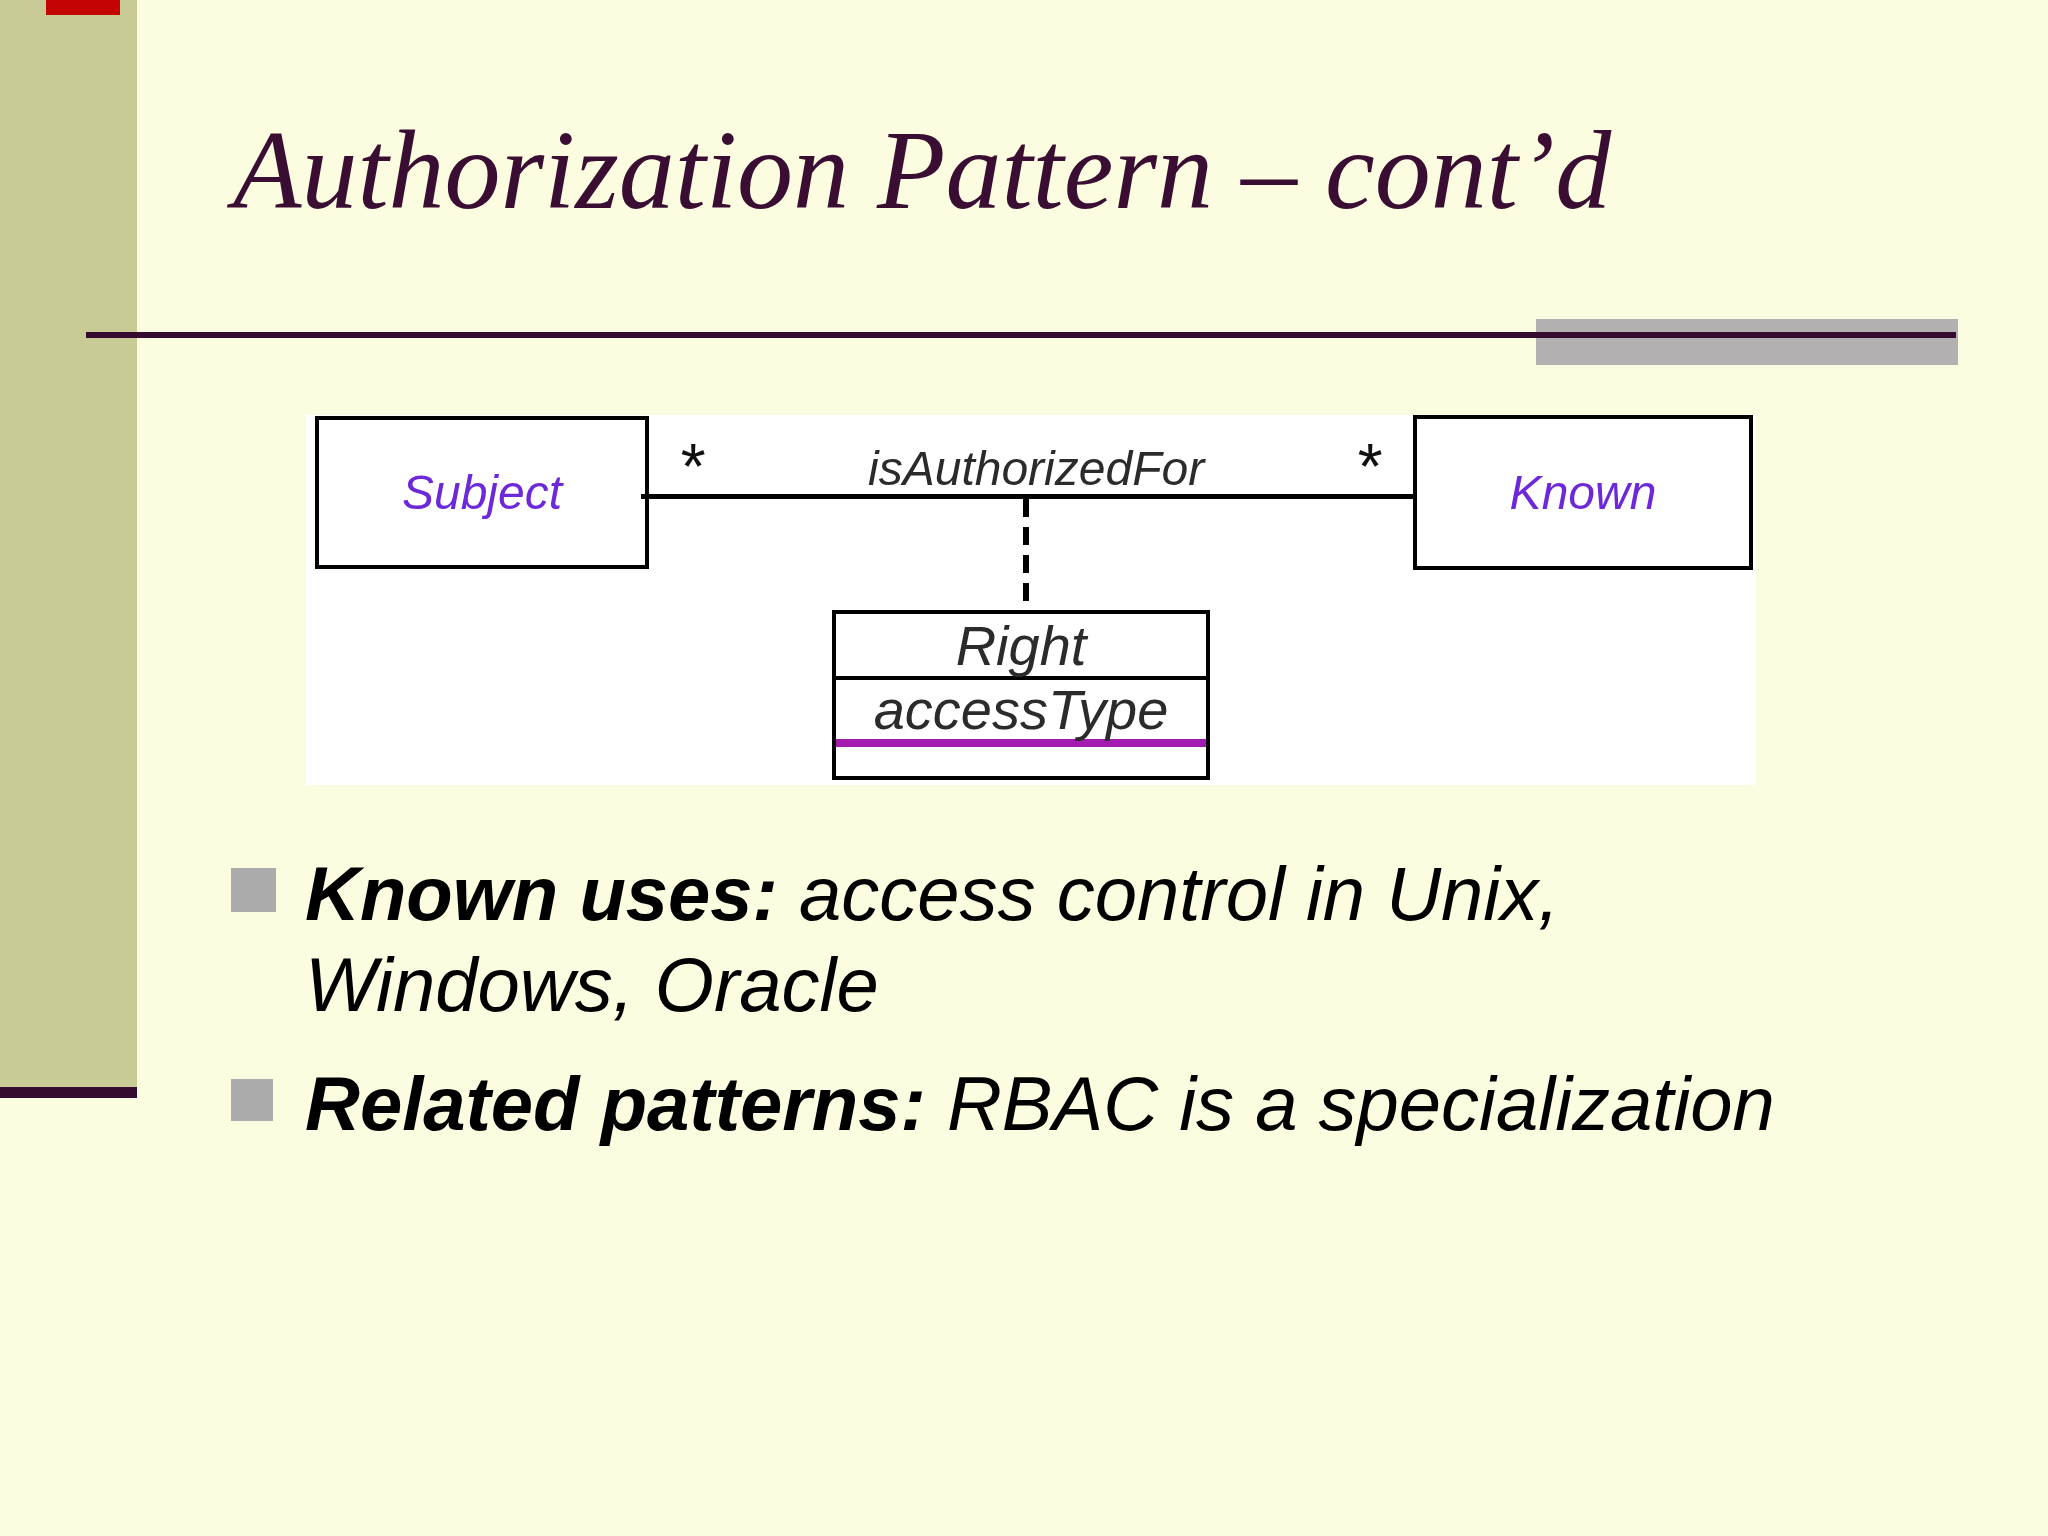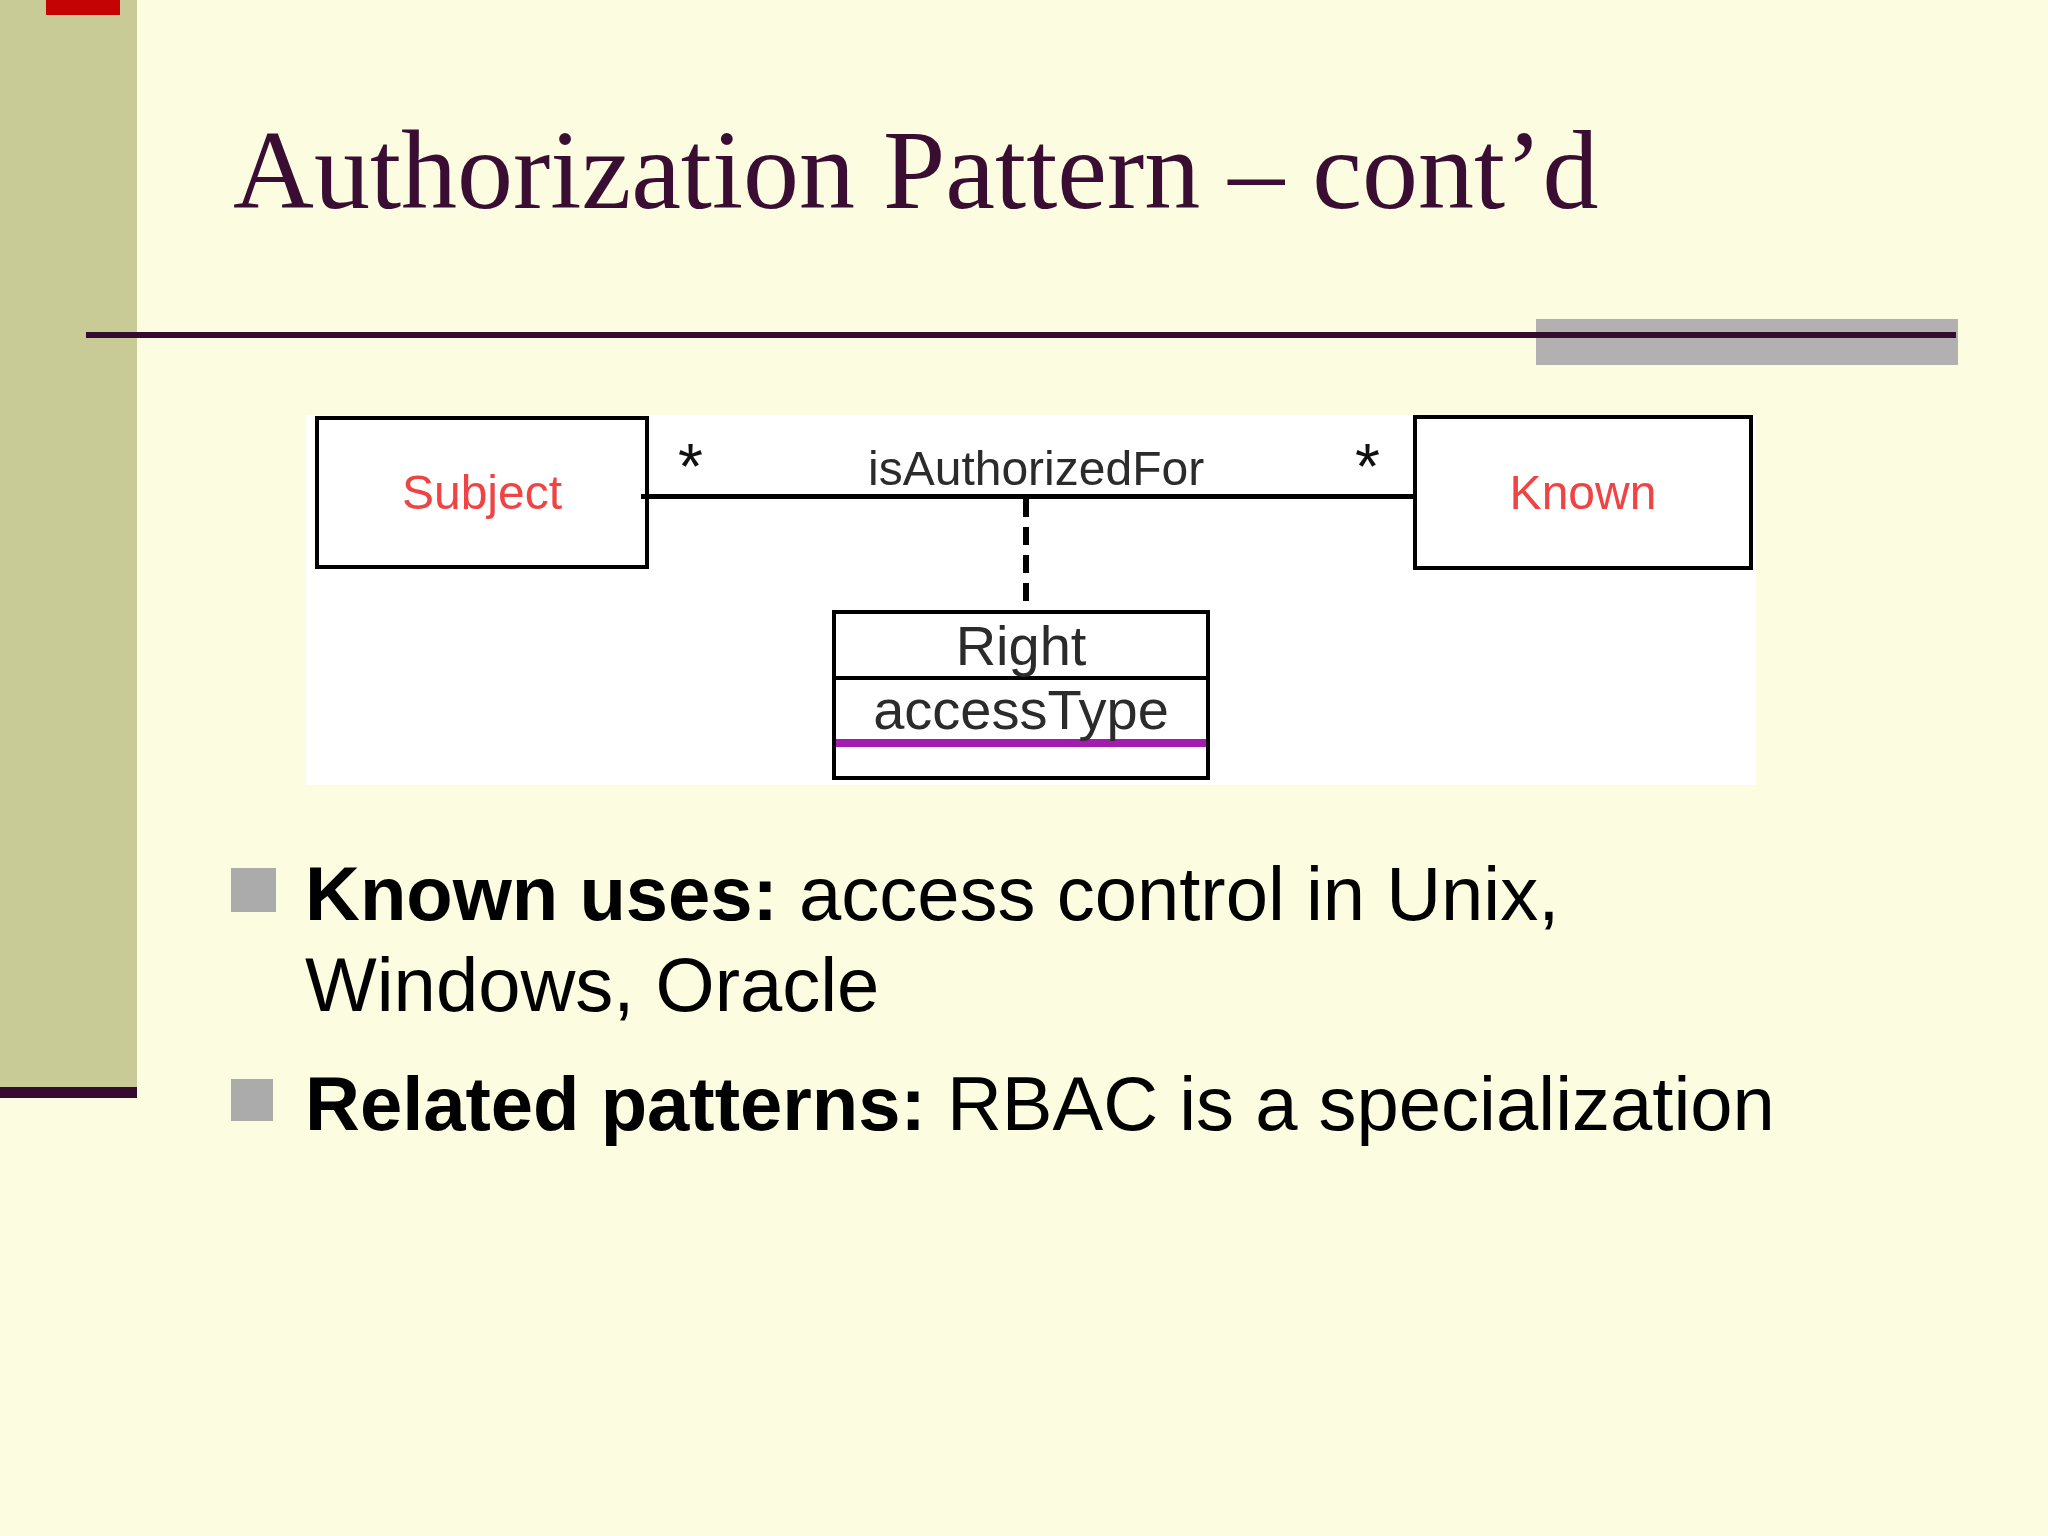--- a/index.html
+++ b/index.html
@@ -1,40 +1,40 @@
 <!DOCTYPE html>
 <html style="--bg: #FCFCE0; --olive: #C9CB97; --maroon: #350C30; --titleInk: #3A0E33; --gray: #B2B0B1; --red: #C40404; --bulletGray: #ABABAB;"><head>
 <meta charset="utf-8">
 <style>
   html,body{margin:0;padding:0;}
   body{background:var(--bg,#FCFCE0);}
   #slide{position:relative;width:2048px;height:1264px;overflow:hidden;
          background:var(--bg,#FCFCE0);
-         font-family:"Liberation Sans","DejaVu Sans",sans-serif;}
+         font-family:"Liberation Sans","DejaVu Sans",sans-serif;font-style:italic;}
 
   
   .sidebar{position:absolute;left:0;top:0;width:137px;height:1087px;background:var(--olive,#C9CB97);}
   .sidebar-accent{position:absolute;left:0;top:1087px;width:137px;height:11px;background:var(--maroon,#350C30);}
   .red-accent{position:absolute;left:46px;top:0;width:74px;height:15px;background:var(--red,#C40404);}
   .gray-accent{position:absolute;left:1536px;top:319px;width:422px;height:46px;background:var(--gray,#B2B0B1);z-index:1;}
   .title-rule{position:absolute;left:86px;top:332px;width:1870px;height:6px;background:var(--maroon,#350C30);z-index:2;}
 
   
   .title{position:absolute;left:233px;top:100px;margin:0;
          font-family:"Liberation Serif","DejaVu Serif",serif;
          font-weight:400;font-size:112px;line-height:1.25;
          color:var(--titleInk,#3A0E33);white-space:nowrap;}
 
   
   .panel{position:absolute;left:306px;top:415px;width:1450px;height:370px;background:#ffffff;}
   .uml-box{position:absolute;background:#fff;border:4px solid #000;
            display:flex;align-items:center;justify-content:center;}
   .subject{left:9px;top:1px;width:326px;height:145px;}
   .object{left:1107px;top:0;width:332px;height:147px;}
-  .uml-label{font-size:48px;color:#ef4444;}
+  .uml-label{font-size:48px;color:#6d28d9;}
   .assoc-line{position:absolute;left:335px;top:79px;width:772px;height:5px;background:#000;}
   .mult{position:absolute;top:20px;font-size:64px;line-height:1;color:#111;}
   .mult-left{left:372px;}
   .mult-right{left:1049px;}
   .assoc-label{position:absolute;left:562px;top:26px;width:330px;text-align:left;
                font-size:48px;color:#2b2b2b;}
   .dashed-line{position:absolute;left:717px;top:84px;width:6px;height:111px;
                background:repeating-linear-gradient(to bottom,#000 0 18px,transparent 18px 28px);}
   .uml-class{position:absolute;left:526px;top:195px;width:370px;height:162px;
              border:4px solid #000;background:#fff;display:flex;flex-direction:column;}

